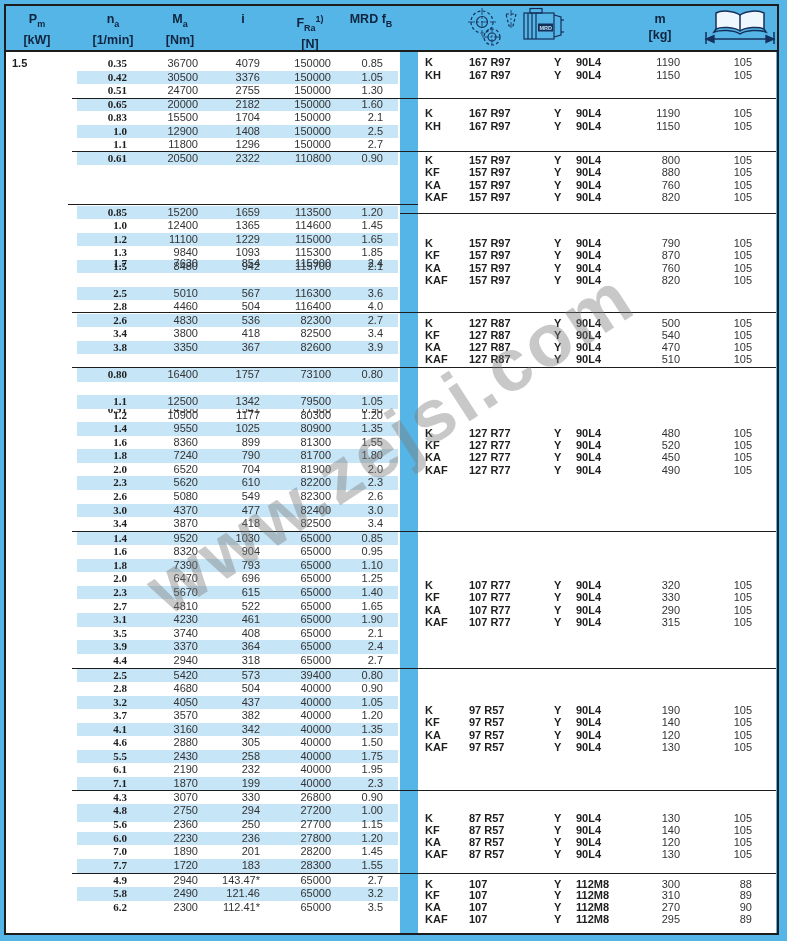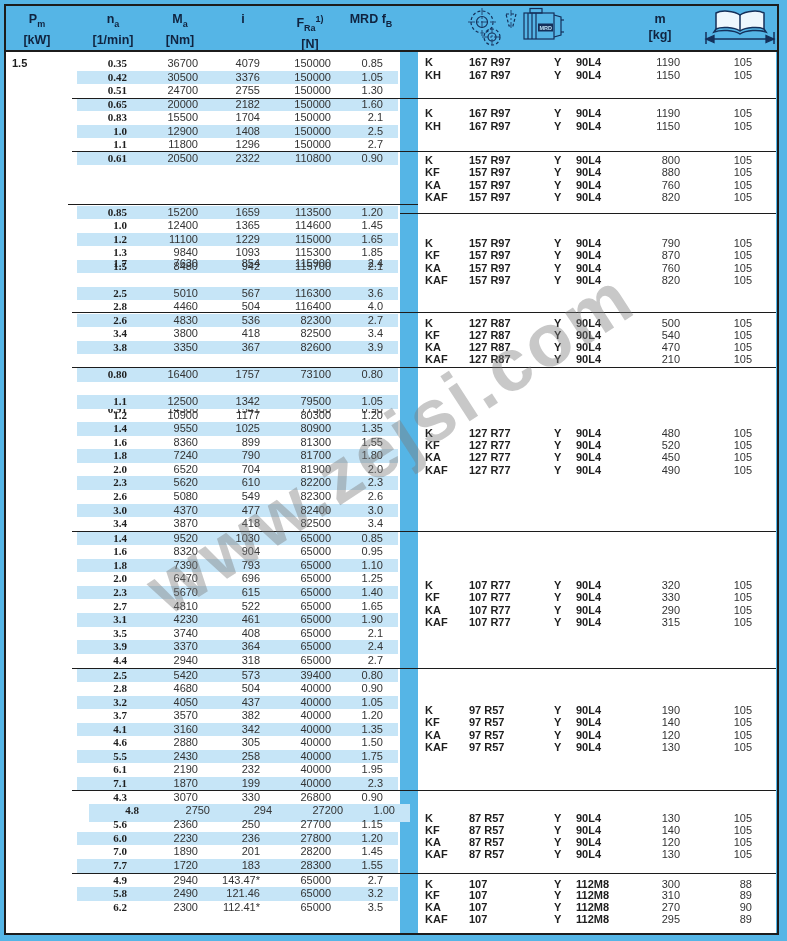--- a/index.html
+++ b/index.html
@@ -497,21 +497,21 @@
         <span class="lc lc-fra">40000</span>
         <span class="lc lc-fb">2.3</span>
       </div>
       <div class="lrow" style="top: 790.5px; height: 13.7px; line-height: 13.7px; border-radius: 6px;">
         <span class="lc lc-na">4.3</span>
         <span class="lc lc-ma">3070</span>
         <span class="lc lc-i">330</span>
         <span class="lc lc-fra">26800</span>
         <span class="lc lc-fb">0.90</span>
       </div>
-      <div class="lrow striped" style="top: 804.2px; height: 18px; line-height: 13.7px; margin-left: 12px;">
+      <div class="lrow striped" style="top: 804.2px; height: 18px; line-height: 13.7px;">
         <span class="lc lc-na">4.8</span>
         <span class="lc lc-ma">2750</span>
         <span class="lc lc-i">294</span>
         <span class="lc lc-fra">27200</span>
         <span class="lc lc-fb">1.00</span>
       </div>
       <div class="lrow" style="top: 817.9px; height: 13.7px; line-height: 13.7px;">
         <span class="lc lc-na">5.6</span>
         <span class="lc lc-ma">2360</span>
         <span class="lc lc-i">250</span>
@@ -689,21 +689,21 @@
           <span class="rc rc-mount">Y</span>
           <span class="rc rc-motor">90L4</span>
           <span class="rc rc-m">470</span>
           <span class="rc rc-page">105</span>
         </div>
         <div class="rrow" style="height: 12px; line-height: 12px;">
           <span class="rc rc-type">KAF</span>
           <span class="rc rc-gear">127 R87</span>
           <span class="rc rc-mount">Y</span>
           <span class="rc rc-motor">90L4</span>
-          <span class="rc rc-m">210</span>
+          <span class="rc rc-m">510</span>
           <span class="rc rc-page">105</span>
         </div>
       </div>
       <div class="rblock" style="top: 426.5px;">
         <div class="rrow" style="height: 12.4px; line-height: 12.4px;">
           <span class="rc rc-type">K</span>
           <span class="rc rc-gear">127 R77</span>
           <span class="rc rc-mount">Y</span>
           <span class="rc rc-motor">90L4</span>
           <span class="rc rc-m">480</span>

